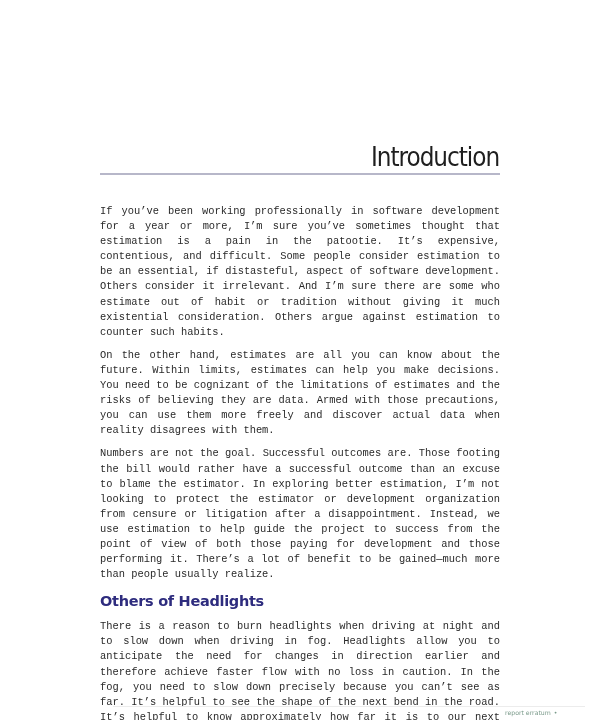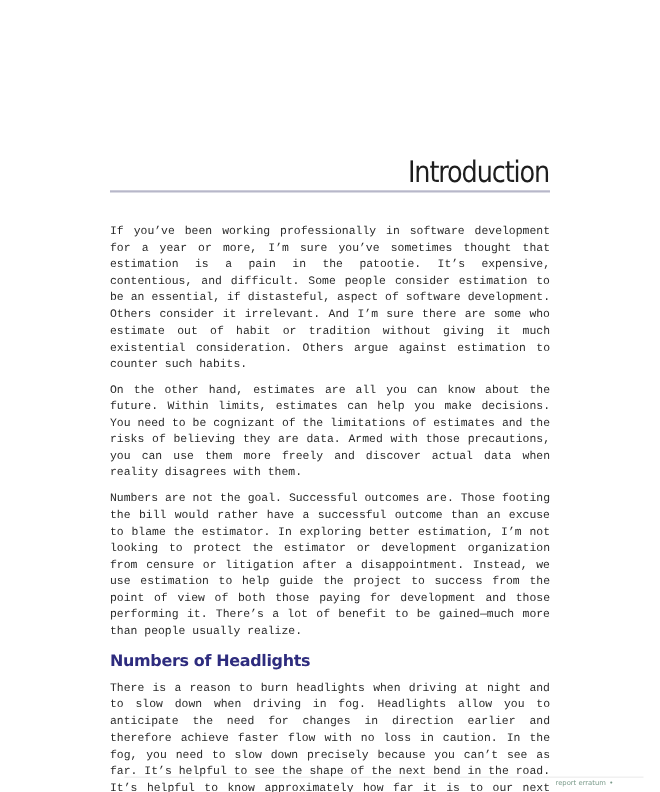--- a/index.html
+++ b/index.html
@@ -43,21 +43,21 @@
 <body>
 
 <div class="page">
   <h1 class="chapter-title">Introduction</h1>
   <div class="title-rule"></div>
 
   <div class="body">
     <p>If you’ve been working professionally in software development for a year or more, I’m sure you’ve sometimes thought that estimation is a pain in the patootie. It’s expensive, contentious, and difficult. Some people consider estimation to be an essential, if distasteful, aspect of software development. Others consider it irrelevant. And I’m sure there are some who estimate out of habit or tradition without giving it much existential consideration. Others argue against estimation to counter such habits.</p>
     <p>On the other hand, estimates are all you can know about the future. Within limits, estimates can help you make decisions. You need to be cognizant of the limitations of estimates and the risks of believing they are data. Armed with those precautions, you can use them more freely and discover actual data when reality disagrees with them.</p>
     <p>Numbers are not the goal. Successful outcomes are. Those footing the bill would rather have a successful outcome than an excuse to blame the estimator. In exploring better estimation, I’m not looking to protect the estimator or development organization from censure or litigation after a disappointment. Instead, we use estimation to help guide the project to success from the point of view of both those paying for development and those performing it. There’s a lot of benefit to be gained—much more than people usually realize.</p>
-    <h2 class="section-heading">Numbers of Headlights</h2>
+    <h2 class="section-heading">Others of Headlights</h2>
     <p>There is a reason to burn headlights when driving at night and to slow down when driving in fog. Headlights allow you to anticipate the need for changes in direction earlier and therefore achieve faster flow with no loss in caution. In the fog, you need to slow down precisely because you can’t see as far. It’s helpful to see the shape of the next bend in the road. It’s helpful to know approximately how far it is to our next planned turn or stop. You can benefit from knowing where you might stop for a meal or a night’s lodging.</p>
   </div>
 
   <div class="footer-rule"></div>
   <a class="footer-link">
     <span>report erratum</span><span class="bullet">•</span>
   </a>
 </div>
 
 </body></html>

